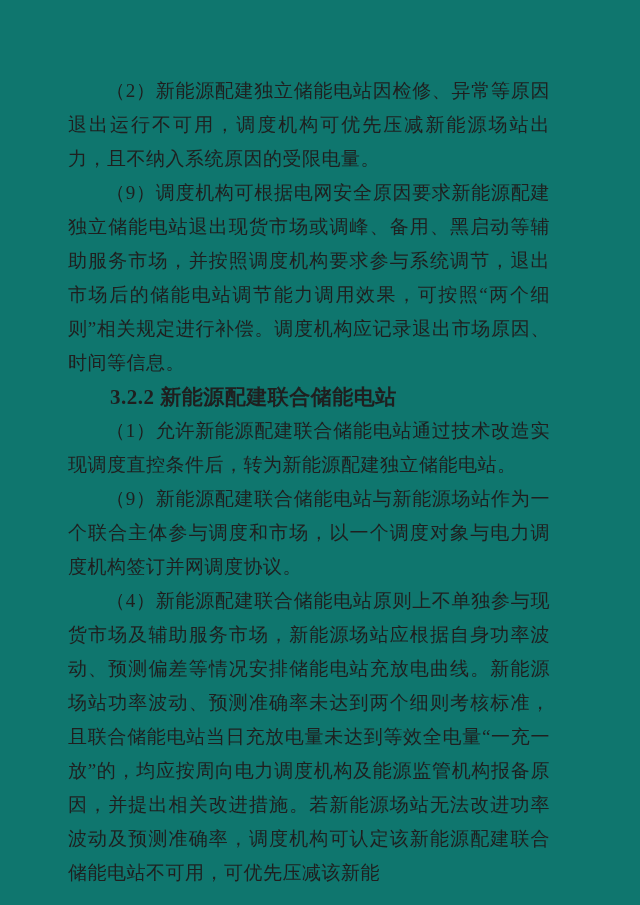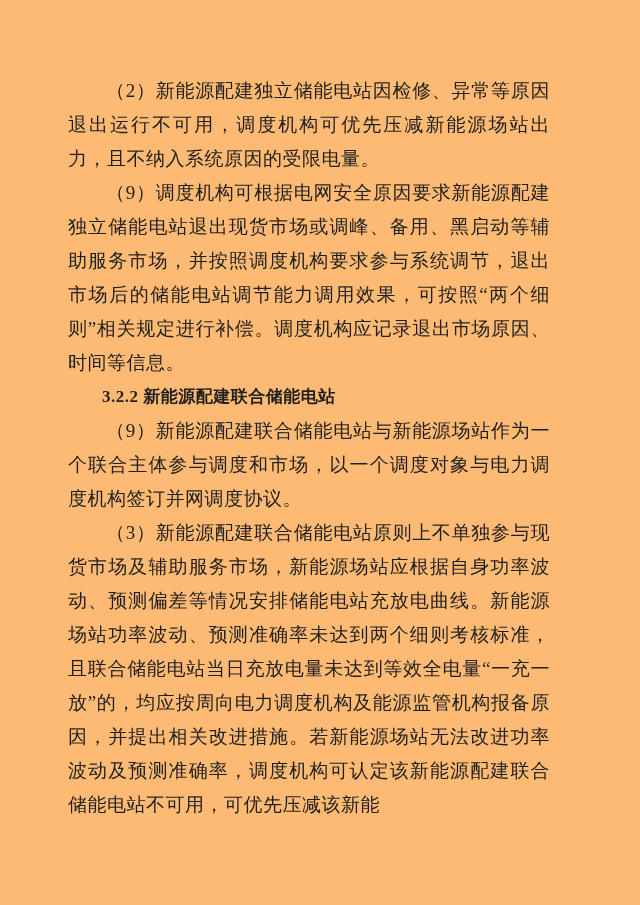--- a/index.html
+++ b/index.html
@@ -9,21 +9,21 @@
   }
   body {
     width: 640px;
     height: 905px;
     overflow: hidden;
   }
   .page {
     position: relative;
     width: 640px;
     height: 905px;
-    background: #fdba74;
+    background: #0f766e;
     overflow: hidden;
   }
   .content {
     position: absolute;
     left: 68px;
     top: 74px;
     width: 482px;
     font-family: "Liberation Serif", "DejaVu Serif", serif;
     font-size: 19px;
     line-height: 34px;
@@ -33,31 +33,32 @@
     margin: 0;
     text-indent: 2em;
     text-align: justify;
     text-align-last: left;
     word-break: break-all;
     letter-spacing: 0.5px;
   }
   .heading {
     margin: 0;
     text-indent: 2em;
-    font-size: 17px;
+    font-size: 21px;
     font-weight: bold;
     text-align: left;
     letter-spacing: 0.5px;
     line-height: 34px;
   }
 </style>
 </head>
 <body>
 
 <div class="page">
   <div class="content">
     <p class="para">（2）新能源配建独立储能电站因检修、异常等原因退出运行不可用，调度机构可优先压减新能源场站出力，且不纳入系统原因的受限电量。</p>
     <p class="para">（9）调度机构可根据电网安全原因要求新能源配建独立储能电站退出现货市场或调峰、备用、黑启动等辅助服务市场，并按照调度机构要求参与系统调节，退出市场后的储能电站调节能力调用效果，可按照“两个细则”相关规定进行补偿。调度机构应记录退出市场原因、时间等信息。</p>
     <h3 class="heading">3.2.2 新能源配建联合储能电站</h3>
+    <p class="para">（1）允许新能源配建联合储能电站通过技术改造实现调度直控条件后，转为新能源配建独立储能电站。</p>
     <p class="para">（9）新能源配建联合储能电站与新能源场站作为一个联合主体参与调度和市场，以一个调度对象与电力调度机构签订并网调度协议。</p>
-    <p class="para">（3）新能源配建联合储能电站原则上不单独参与现货市场及辅助服务市场，新能源场站应根据自身功率波动、预测偏差等情况安排储能电站充放电曲线。新能源场站功率波动、预测准确率未达到两个细则考核标准，且联合储能电站当日充放电量未达到等效全电量“一充一放”的，均应按周向电力调度机构及能源监管机构报备原因，并提出相关改进措施。若新能源场站无法改进功率波动及预测准确率，调度机构可认定该新能源配建联合储能电站不可用，可优先压减该新能</p>
+    <p class="para">（4）新能源配建联合储能电站原则上不单独参与现货市场及辅助服务市场，新能源场站应根据自身功率波动、预测偏差等情况安排储能电站充放电曲线。新能源场站功率波动、预测准确率未达到两个细则考核标准，且联合储能电站当日充放电量未达到等效全电量“一充一放”的，均应按周向电力调度机构及能源监管机构报备原因，并提出相关改进措施。若新能源场站无法改进功率波动及预测准确率，调度机构可认定该新能源配建联合储能电站不可用，可优先压减该新能</p>
   </div>
 </div>
 
 </body></html>

